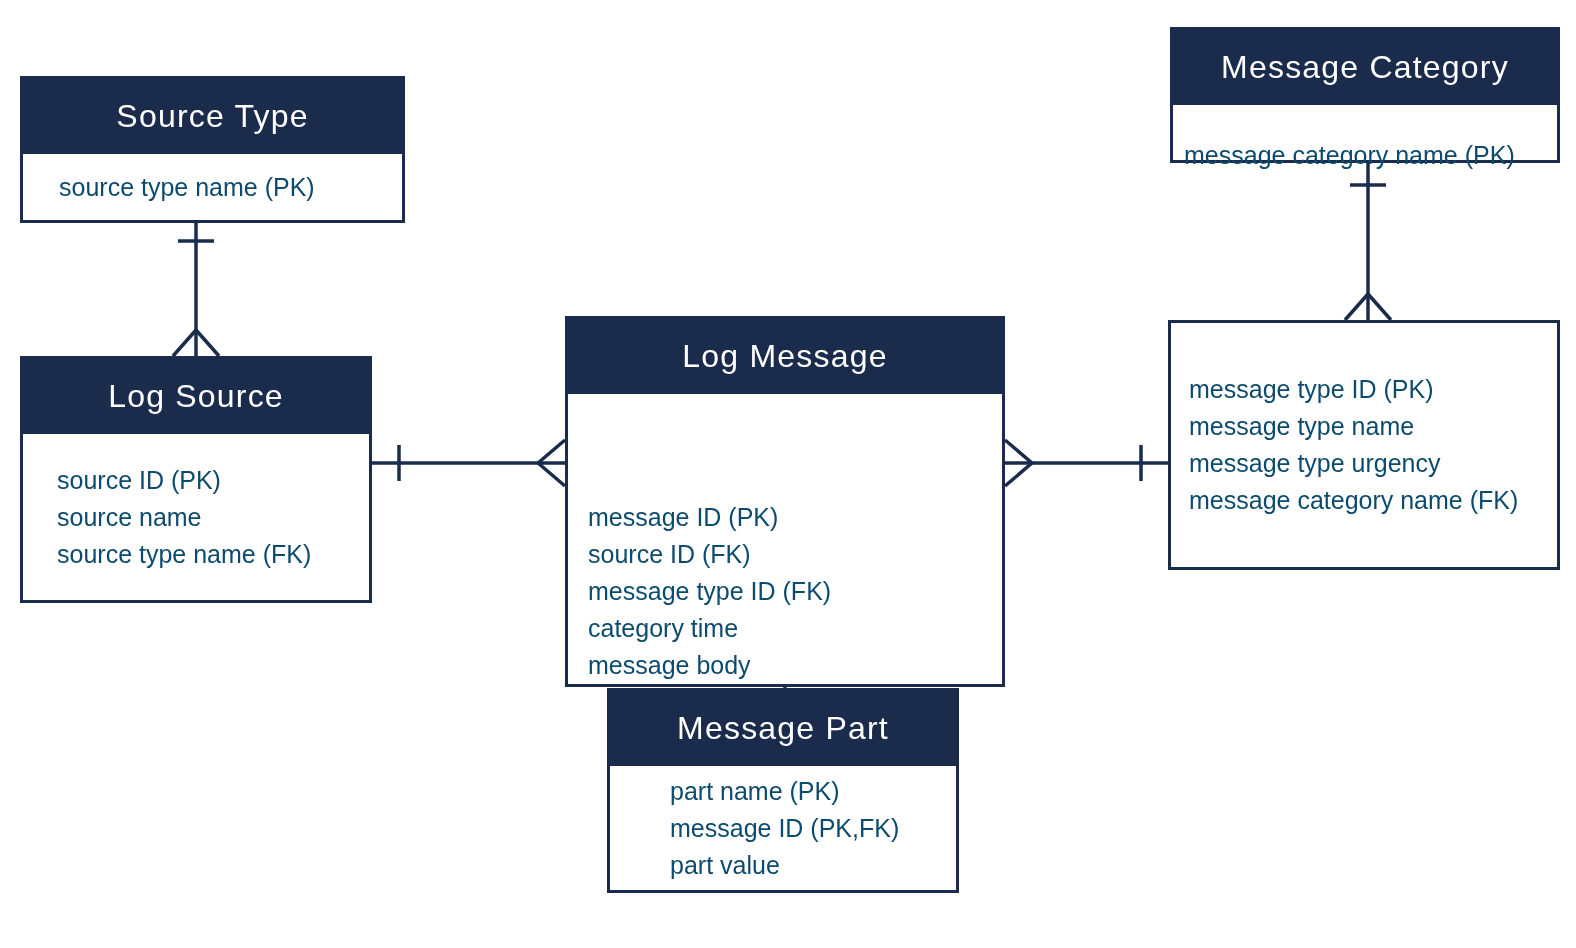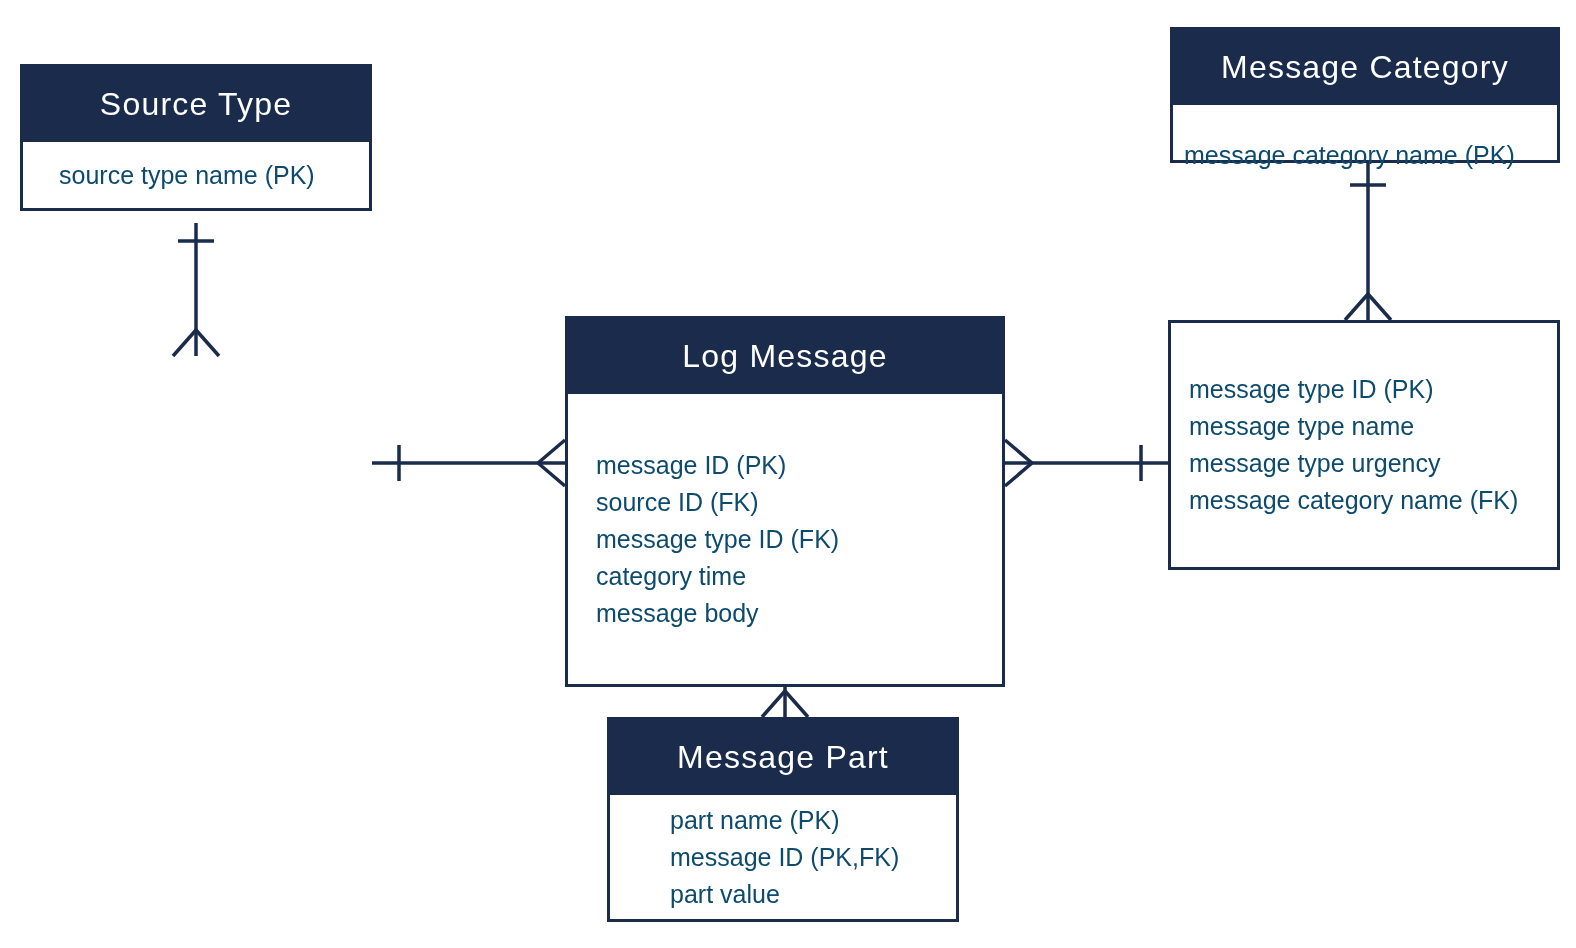--- a/index.html
+++ b/index.html
@@ -50,31 +50,31 @@
   .entity-body {
     flex: 1 1 auto;
     display: flex;
     flex-direction: column;
     justify-content: center;
     color: #0c4a6e;
     font-size: 25px;
     line-height: 37px;
   }
   
-  #ent-source-type      { left: 20px;   top: 64px;  width: 352px; height: 147px; }
+  #ent-source-type      { left: 20px;   top: 76px;  width: 385px; height: 147px; }
   #ent-source-type      .entity-body { padding-left: 36px; }
   #ent-log-source       { left: 20px;   top: 356px; width: 352px; height: 247px; }
   #ent-log-source       .entity-body { padding-left: 34px; }
   #ent-log-message      { left: 565px;  top: 316px; width: 440px; height: 371px; }
-  #ent-log-message      .entity-body { padding-left: 28px; }
+  #ent-log-message      .entity-body { padding-left: 20px; justify-content: flex-end; }
   #ent-message-category { left: 1170px; top: 27px;  width: 390px; height: 136px; gap: 32px; }
   #ent-message-category .entity-body { padding-left: 11px; }
   #ent-message-type     { left: 1168px; top: 320px; width: 392px; height: 250px; }
   #ent-message-type     .entity-body { padding-left: 18px; }
-  #ent-message-part     { left: 607px;  top: 717px; width: 352px; height: 205px; }
+  #ent-message-part     { left: 607px;  top: 688px; width: 352px; height: 205px; }
   #ent-message-part     .entity-body { padding-left: 20px; margin-left: 40px; }
 </style>
 </head>
 <body>
 
 <div class="canvas">
 
   <svg class="connectors" width="1576" height="948" viewBox="0 0 1576 948">
 
     <g>
@@ -110,20 +110,30 @@
 
   <div class="entity" id="ent-source-type">
     <div class="entity-header">
       <span class="entity-title">Source Type</span>
     </div>
     <div class="entity-body">
       <div class="attr">source type name (PK)</div>
     </div>
   </div>
 
+  <div class="entity" id="ent-log-source">
+    <div class="entity-header">
+      <span class="entity-title">Log Source</span>
+    </div>
+    <div class="entity-body">
+      <div class="attr">source ID (PK)</div>
+      <div class="attr">source name</div>
+      <div class="attr">source type name (FK)</div>
+    </div>
+  </div>
 
   <div class="entity" id="ent-log-message">
     <div class="entity-header">
       <span class="entity-title">Log Message</span>
     </div>
     <div class="entity-body">
       <div class="attr">message ID (PK)</div>
       <div class="attr">source ID (FK)</div>
       <div class="attr">message type ID (FK)</div>
       <div class="attr">category time</div>

